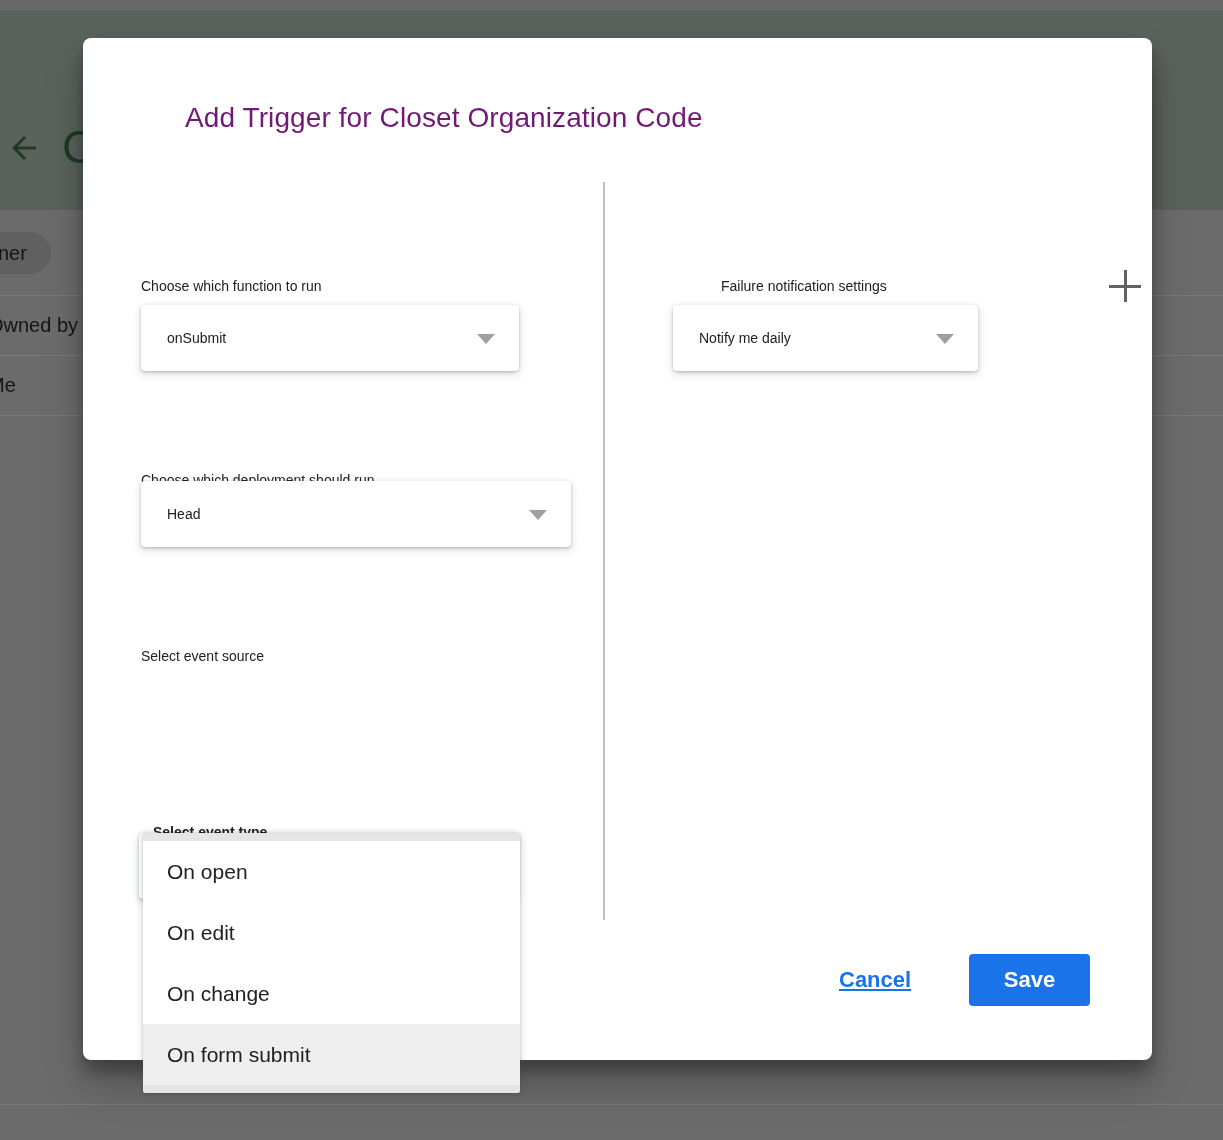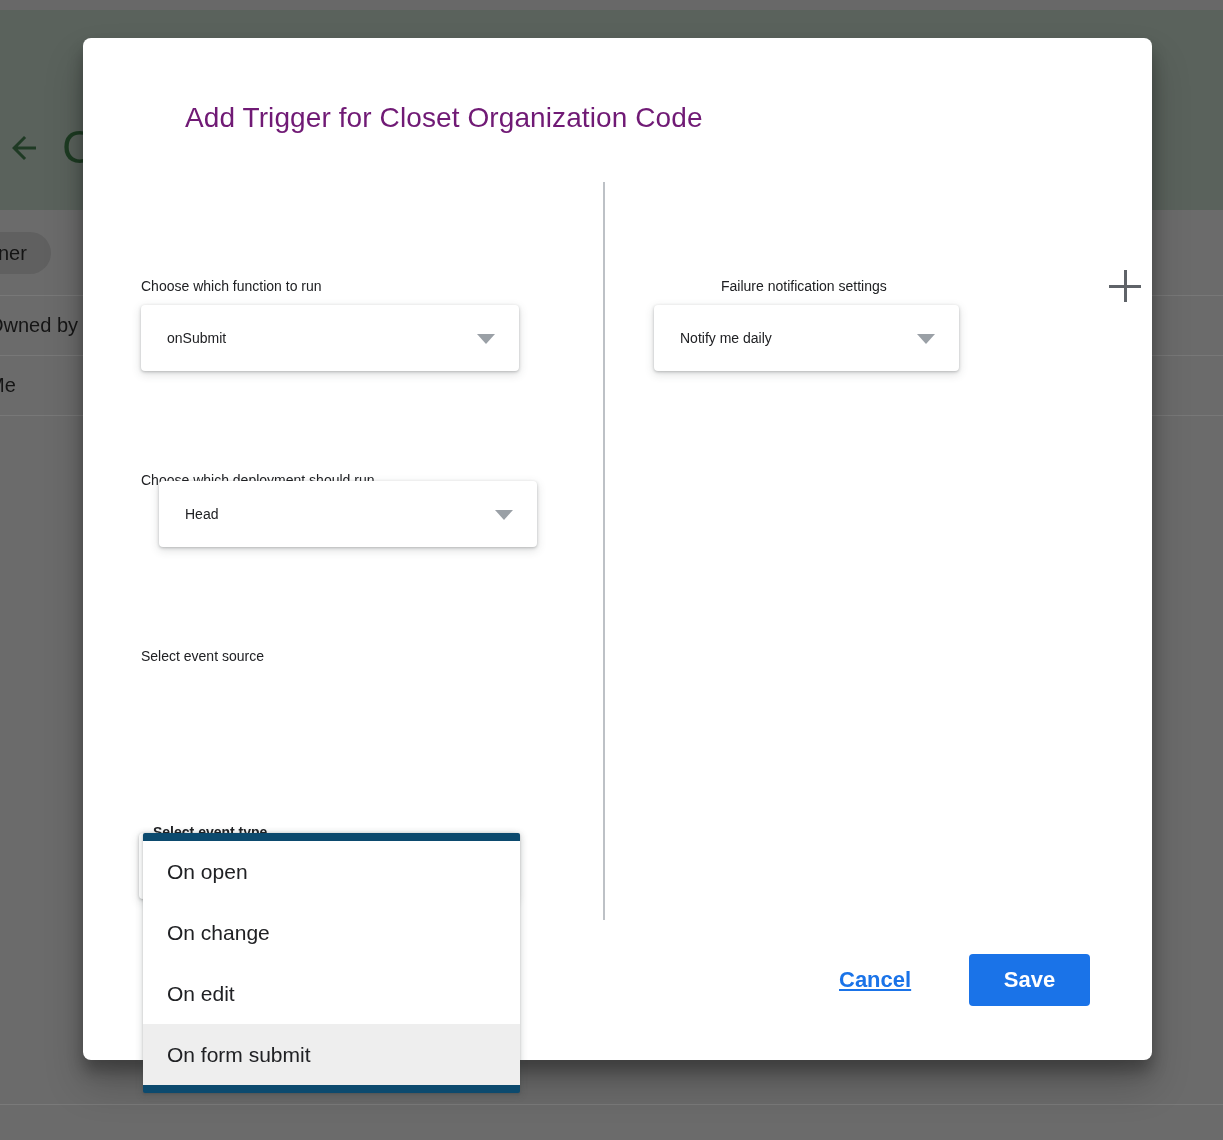--- a/index.html
+++ b/index.html
@@ -152,21 +152,21 @@
     width: 0; height: 0;
     border-left: 9px solid transparent;
     border-right: 9px solid transparent;
     border-top: 10px solid #9aa0a6;
   }
 
   
   #label-function   { left: 58px;  top: 234px; }
   #field-function   { left: 58px;  top: 267px; width: 378px; }
   #label-deployment { left: 58px;  top: 428px; }
-  #field-deployment { left: 76px;  top: 443px; width: 378px; }
+  #field-deployment { left: 58px;  top: 443px; width: 430px; }
   #label-eventsrc   { left: 58px;  top: 604px; }
   #field-eventsrc   { left: 58px;  top: 619px; width: 378px; }
   #label-eventtype  { left: 70px;  top: 780px; font-weight: bold; }
   #field-eventtype  { left: 56px;  top: 795px; width: 378px; }
 
   
   #label-failure    { left: 601px; top: 234px; margin-left: 37px; }
   #plus-icon {
     position: absolute;
     left: 1026px;
@@ -174,29 +174,29 @@
     width: 34px;
     height: 34px;
   }
   #plus-icon::before, #plus-icon::after {
     content: "";
     position: absolute;
     background: #5f6368;
   }
   #plus-icon::before { left: 0;  top: 15px; width: 32px; height: 3px; }
   #plus-icon::after  { left: 15px; top: 0;  width: 3px;  height: 32px; }
-  #field-notify { left: 571px; top: 267px; width: 305px; }
+  #field-notify { left: 590px; top: 267px; width: 305px; }
 
   
   #event-type-menu {
     position: absolute;
     left: 60px;
     top: 795px;
     width: 377px;
-    background: #0c4a6e;
+    background: #e5e5e5;
     border-radius: 2px;
     box-shadow: 0 2px 6px 2px rgba(60,64,67,0.15), 0 1px 2px rgba(60,64,67,0.30);
     z-index: 5;
     padding: 8px 0;
   }
   .menu-item {
     height: 61px;
     line-height: 61px;
     padding-left: 24px;
     font-size: 21px;
@@ -291,22 +291,22 @@
   <div class="field-label" id="label-eventsrc">Select event source</div>
 
   <div class="field-label" id="label-eventtype">Select event type</div>
   <div class="select-box" id="field-eventtype">
     <div class="select-value">On form submit</div>
     <div class="select-caret"></div>
   </div>
 
   <div id="event-type-menu">
     <div class="menu-item">On open</div>
+    <div class="menu-item">On edit</div>
     <div class="menu-item">On change</div>
-    <div class="menu-item">On edit</div>
     <div class="menu-item selected">On form submit</div>
   </div>
 
   <div class="field-label" id="label-failure">Failure notification settings</div>
   <div id="plus-icon"></div>
 
   <div class="select-box" id="field-notify">
     <div class="select-value">Notify me daily</div>
     <div class="select-caret"></div>
   </div>

